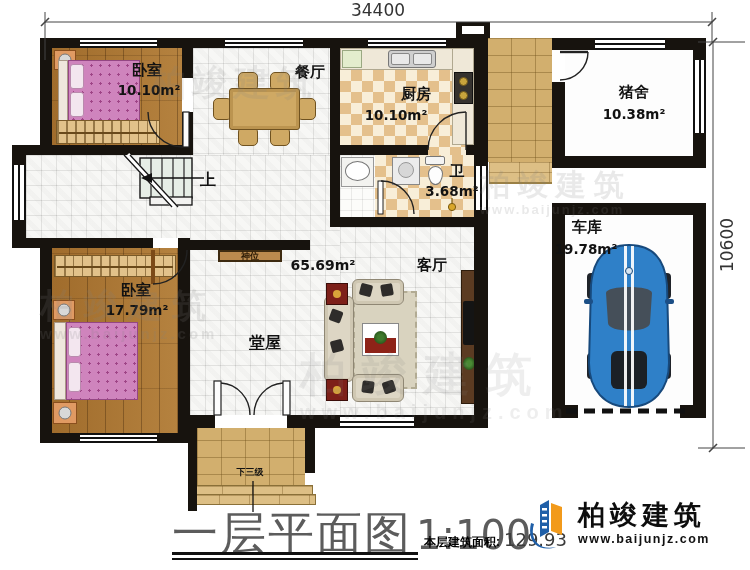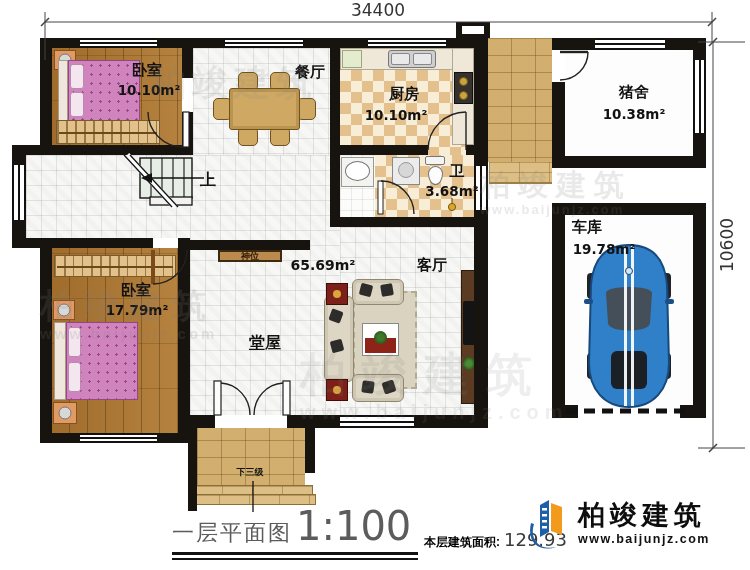--- a/index.html
+++ b/index.html
@@ -68,21 +68,21 @@
   .cushion{background:#2e2c2a;border-radius:2px;}
   .redtab{background:#7d2019;border:1px solid #3c0d09;}
   .redtab::after{content:"";position:absolute;left:50%;top:50%;width:8px;height:8px;
     transform:translate(-50%,-50%);border-radius:50%;background:#d9a63a;}
   
   .wm{position:absolute;color:#818181;pointer-events:none;z-index:40;font-weight:900;line-height:1.15;}
   .wm .cn{display:block;}
   .wm .url{display:block;font-weight:700;}
   
   #titleblock{position:absolute;left:172px;top:503px;z-index:50;color:#5c5c5c;display:flex;align-items:baseline;}
-  #titleblock .t1{font-size:22px;letter-spacing:2px;}
+  #titleblock .t1{font-size:46px;letter-spacing:2px;}
   #titleblock .t2{font-size:40px;margin-left:4px;font-family:"DejaVu Sans",sans-serif;}
   .rule1{position:absolute;left:172px;top:552px;width:246px;height:3px;background:#111;z-index:50;}
   .rule2{position:absolute;left:172px;top:558px;width:246px;height:1.5px;background:#111;z-index:50;}
   #areanote{position:absolute;left:424px;top:529px;z-index:50;display:flex;align-items:baseline;}
   #areanote .al{font-size:12px;font-weight:bold;color:#000;}
   #areanote .av{font-size:18px;color:#3a3a3a;margin-left:4px;font-family:"DejaVu Sans",sans-serif;}
   #logo{position:absolute;left:528px;top:496px;z-index:50;display:flex;align-items:center;}
   #logo .ltxt{margin-left:6px;}
   #logo .lname{font-size:27px;font-weight:900;color:#0d0d0d;letter-spacing:5px;line-height:1;}
   #logo .lurl{font-size:12.5px;font-weight:800;color:#111;letter-spacing:1.5px;margin-top:3px;}
@@ -295,28 +295,28 @@
       <circle cx="452" cy="207" r="3.6" fill="#d9a62a" stroke="#7a5a10"></circle>
     </g>
   </svg>
 
   <div class="lbl" style="left:378px;top:10px;font-weight:400;font-family:'DejaVu Sans',sans-serif;font-size:17px;color:#333">34400</div>
   <div class="lbl" style="left:727px;top:245px;transform:translate(-50%,-50%) rotate(-90deg);font-weight:400;font-family:'DejaVu Sans',sans-serif;font-size:17px;color:#333">10600</div>
 
   <div class="lbl" style="left:147px;top:70px">卧室</div>
   <div class="lbl areaV" style="left:149px;top:90px">10.10m²</div>
   <div class="lbl" style="left:310px;top:72px">餐厅</div>
-  <div class="lbl" style="left:404px;top:94px">厨房</div>
+  <div class="lbl" style="left:416px;top:94px">厨房</div>
   <div class="lbl areaV" style="left:396px;top:115px">10.10m²</div>
   <div class="lbl" style="left:634px;top:92px">猪舍</div>
   <div class="lbl areaV" style="left:634px;top:114px">10.38m²</div>
   <div class="lbl" style="left:457px;top:171px">卫</div>
   <div class="lbl areaV" style="left:452px;top:191px">3.68m²</div>
   <div class="lbl" style="left:587px;top:227px">车库</div>
-  <div class="lbl areaV" style="left:604px;top:249px">19.78m²</div>
+  <div class="lbl areaV" style="left:586px;top:249px">19.78m²</div>
   <div class="lbl" style="left:136px;top:290px">卧室</div>
   <div class="lbl areaV" style="left:137px;top:310px">17.79m²</div>
   <div class="lbl" style="left:265px;top:343px;font-size:16px">堂屋</div>
   <div class="lbl areaV" style="left:323px;top:265px;font-size:14px">65.69m²</div>
   <div class="lbl" style="left:432px;top:265px">客厅</div>
   <div class="lbl" style="left:208px;top:180px;font-size:16px">上</div>
   <div class="lbl tiny" style="left:250px;top:256px;color:#2b1a05">神位</div>
   <div class="lbl tiny" style="left:250px;top:472px">下三级</div>
 
   <div class="wm" style="left:150px;top:62px;opacity:.14">

